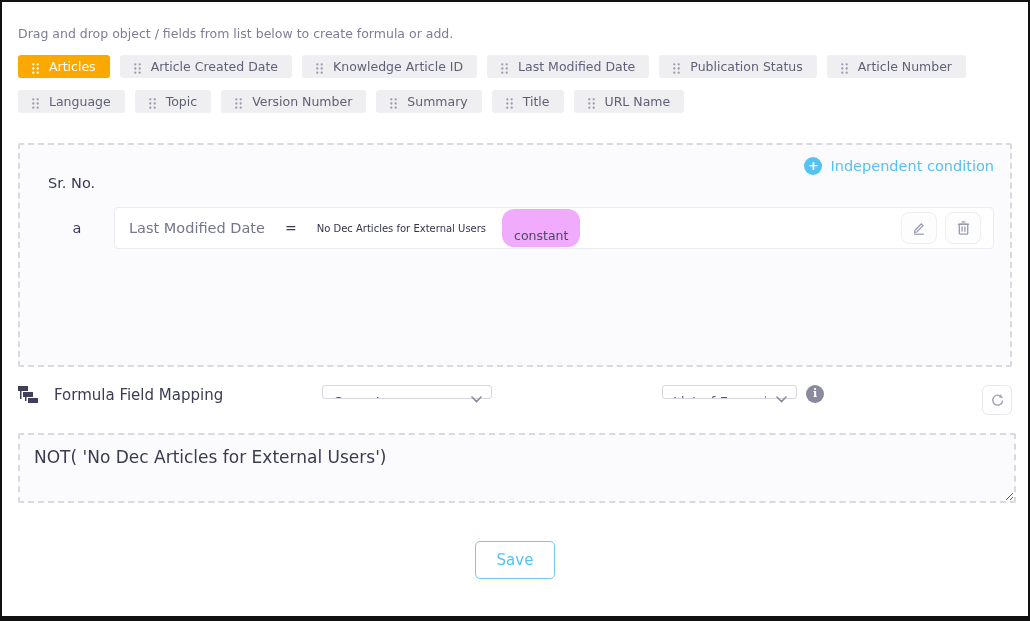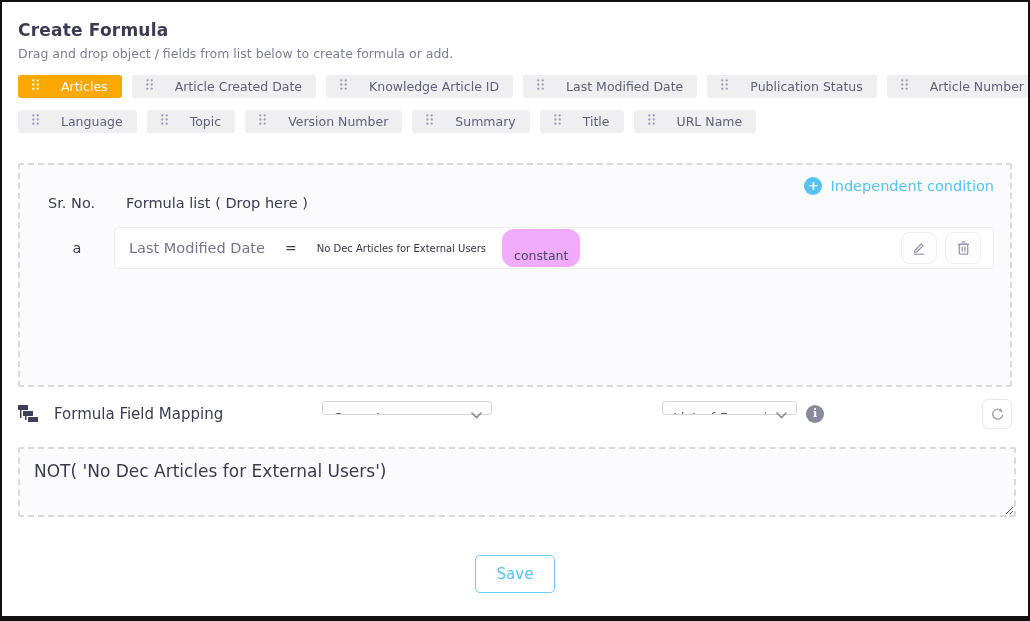--- a/index.html
+++ b/index.html
@@ -12,21 +12,21 @@
   .page { padding:18px 16px 0 16px; }
 
   
   .title { font-size:17px; font-weight:600; color:#3b3b53; letter-spacing:.2px; }
   .subtitle { font-size:12.5px; color:#7d7d97; margin-top:6px; }
 
   
   .chips { margin-top:14px; }
   .chip-row { display:flex; gap:10px; margin-bottom:12px; flex-wrap:nowrap; }
   .chip {
-    display:inline-flex; align-items:flex-start; gap:22px;
+    display:inline-flex; align-items:flex-end; gap:10px;
     background:#efeff1; color:#5f5f78; font-size:12.5px;
     padding:4px 14px; border-radius:3px; cursor:grab; white-space:nowrap;
   }
   .chip svg { display:block; }
   .chip .dot { fill:#9a9aae; }
   .chip-primary { background:#fba800; color:#fff; }
   .chip-primary .dot { fill:#fff; }
 
   
   .panel {
@@ -57,21 +57,21 @@
     padding:19px 12px 4px; border-radius:12px;
   }
   .cond-actions { margin-left:auto; display:flex; gap:8px; }
   .icon-btn {
     width:36px; height:32px; background:#fdfdfe; border:1px solid #eeeef3; border-radius:8px;
     display:flex; align-items:center; justify-content:center; cursor:pointer;
   }
   .icon-btn svg { stroke:#9a9ab0; fill:none; stroke-width:1.4; }
 
   
-  .map-row { margin-top:12px; display:flex; align-items:center; }
+  .map-row { margin-top:18px; display:flex; align-items:flex-start; }
   .map-label-wrap { display:flex; align-items:center; gap:12px; width:304px; flex:none; }
   .map-label { font-size:15px; font-weight:500; color:#3b3b53; }
   .select-wrap { position:relative; display:inline-block; }
   .select-wrap select {
     appearance:none; -webkit-appearance:none;
     height:14px; border:1px solid #d6d6de; border-radius:3px; background:#fff;
     font-family:inherit; font-size:14px; color:#55556b; padding:8px 30px 0 10px; cursor:pointer;
   }
   .select-wrap .chev { position:absolute; right:10px; top:11px; pointer-events:none; }
   .sel-operators select { width:170px; }
@@ -102,21 +102,20 @@
     border:1px solid #6fccf5; border-radius:5px;
     color:#54c2f2; font-size:15px; font-family:inherit; cursor:pointer;
   }
 </style>
 </head>
 <body>
 
 <div class="frame">
   <div class="page">
 
-    <div class="title">Create Formula</div>
     <div class="subtitle">Drag and drop object / fields from list below to create formula or add.</div>
 
     <div class="chips">
         <div class="chip-row">
           <div class="chip chip-primary">
             <svg width="7" height="11" viewBox="0 0 7 11">
               <circle cx="1.3" cy="1.3" r="1.15" class="dot"></circle>
               <circle cx="5.7" cy="1.3" r="1.15" class="dot"></circle>
               <circle cx="1.3" cy="5.5" r="1.15" class="dot"></circle>
               <circle cx="5.7" cy="5.5" r="1.15" class="dot"></circle>
@@ -253,21 +252,20 @@
 
     <div class="panel">
       <div class="panel-top">
         <span class="add-link">
           <span class="plus-badge">+</span>
           <span>Independent condition</span>
         </span>
       </div>
       <div class="panel-headers">
         <span class="sr-col hdr-text">Sr. No.</span>
-        <span class="hdr-text">Formula list ( Drop here )</span>
       </div>
       <div>
           <div class="cond-row">
             <span class="cond-sr">a</span>
             <div class="cond-card">
               <span class="cond-field">Last Modified Date</span>
               <span class="cond-op">=</span>
               <span class="cond-value">No Dec Articles for External Users</span>
               <span class="badge">constant</span>
               <div class="cond-actions">

